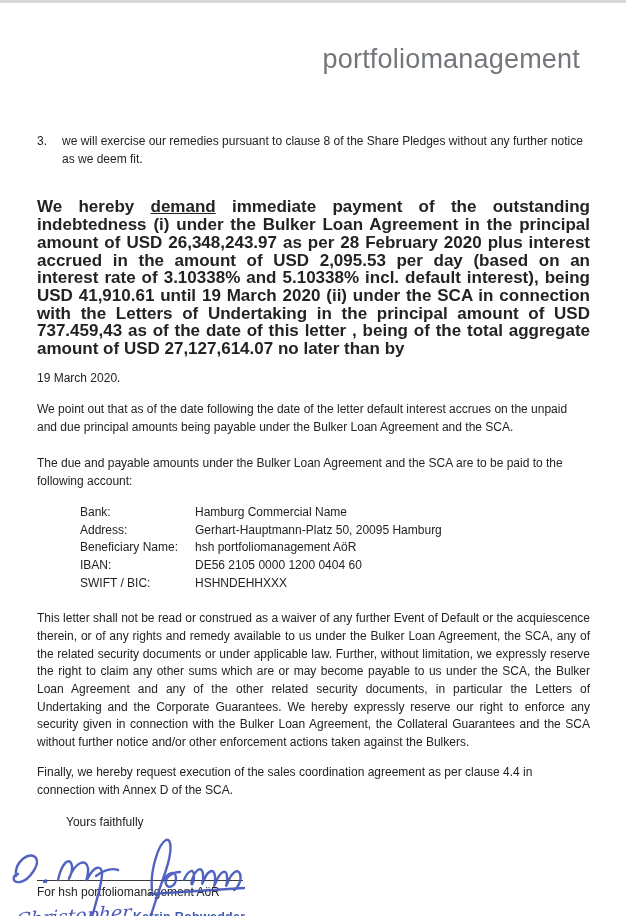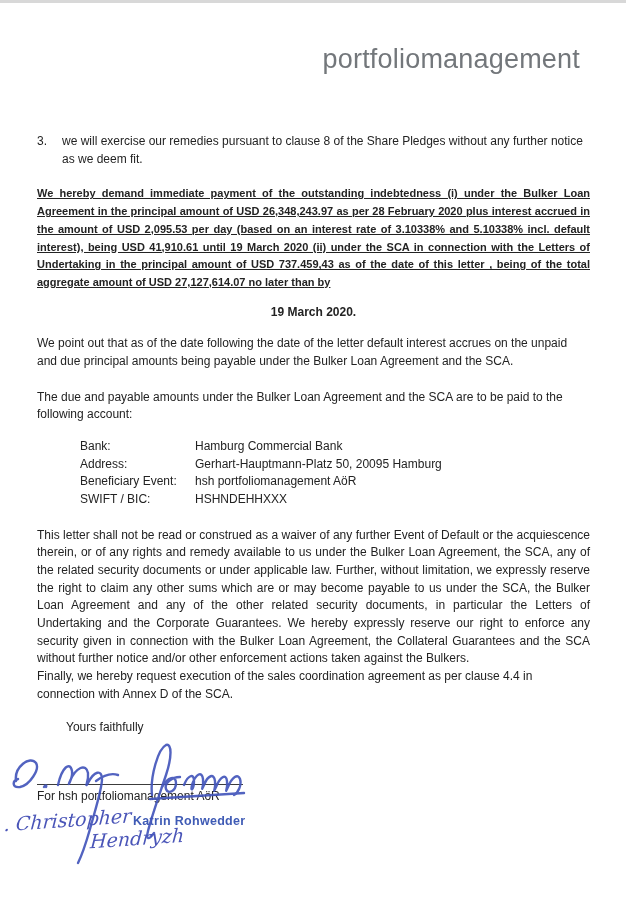--- a/index.html
+++ b/index.html
@@ -44,44 +44,42 @@
   }
   
   .content { padding: 0 36px 0 37px; }
   .item3 {
     margin-top: 130px;
     display: flex;
   }
   .item3-num { width: 25px; flex: 0 0 25px; }
   .item3-text { flex: 1; }
   .demand {
-    margin-top: 17px;
+    margin-top: 30px;
     font-weight: bold;
     text-align: justify;
-    font-size: 11px;
-    text-decoration: underline;
+    font-size: 17px;
   }
   .demand .u { text-decoration: underline; }
   .date-line {
     margin-top: 12px;
-    font-weight: bold;
-    text-align: center;
+    font-weight: normal;
   }
   .p-pointout { margin-top: 14px; }
   .p-due { margin-top: 18px; }
   .bank { margin-top: 14px; margin-left: 43px; }
   .bank-row { display: flex; line-height: 17.6px; }
   .bank-label { width: 115px; flex: 0 0 115px; }
   .res-heading {
     margin-top: 14px;
     font-weight: bold;
     text-decoration: underline;
   }
   .res-body { margin-top: 18px; text-align: justify; }
-  .p-finally { }
+  .p-finally { margin-top: 12px; }
   .yours { margin-top: 15px; margin-left: 29px; }
   
   .closing { position: relative; }
   .sig-space { height: 48px; }
   .sig-line {
     width: 206px;
     border-top: 1.5px solid #3c3c3c;
   }
   .for-line { margin-top: 3px; }
   .names-row { position: relative; height: 62px; }
@@ -143,29 +141,33 @@
 
     <p class="date-line">19 March 2020.</p>
 
     <p class="p-pointout">We point out that as of the date following the date of the letter default interest accrues on the unpaid and due principal amounts being payable under the Bulker Loan Agreement and the SCA.</p>
 
     <p class="p-due">The due and payable amounts under the Bulker Loan Agreement and the SCA are to be paid to the following account:</p>
 
     <div class="bank">
       <div class="bank-row">
         <span class="bank-label">Bank:</span>
-        <span class="bank-value">Hamburg Commercial Bank</span>
+        <span class="bank-value">Hamburg Commercial Name</span>
       </div>
       <div class="bank-row">
         <span class="bank-label">Address:</span>
         <span class="bank-value">Gerhart-Hauptmann-Platz 50, 20095 Hamburg</span>
       </div>
       <div class="bank-row">
-        <span class="bank-label">Beneficiary Event:</span>
+        <span class="bank-label">Beneficiary Name:</span>
         <span class="bank-value">hsh portfoliomanagement AöR</span>
+      </div>
+      <div class="bank-row">
+        <span class="bank-label">IBAN:</span>
+        <span class="bank-value">DE56 2105 0000 1200 0404 60</span>
       </div>
       <div class="bank-row">
         <span class="bank-label">SWIFT / BIC:</span>
         <span class="bank-value">HSHNDEHHXXX</span>
       </div>
     </div>
 
 
     <p class="res-body">This letter shall not be read or construed as a waiver of any further Event of Default or the acquiescence therein, or of any rights and remedy available to us under the Bulker Loan Agreement, the SCA, any of the related security documents or under applicable law. Further, without limitation, we expressly reserve the right to claim any other sums which are or may become payable to us under the SCA, the Bulker Loan Agreement and any of the other related security documents, in particular the Letters of Undertaking and the Corporate Guarantees. We hereby expressly reserve our right to enforce any security given in connection with the Bulker Loan Agreement, the Collateral Guarantees and the SCA without further notice and/or other enforcement actions taken against the Bulkers.</p>
 

